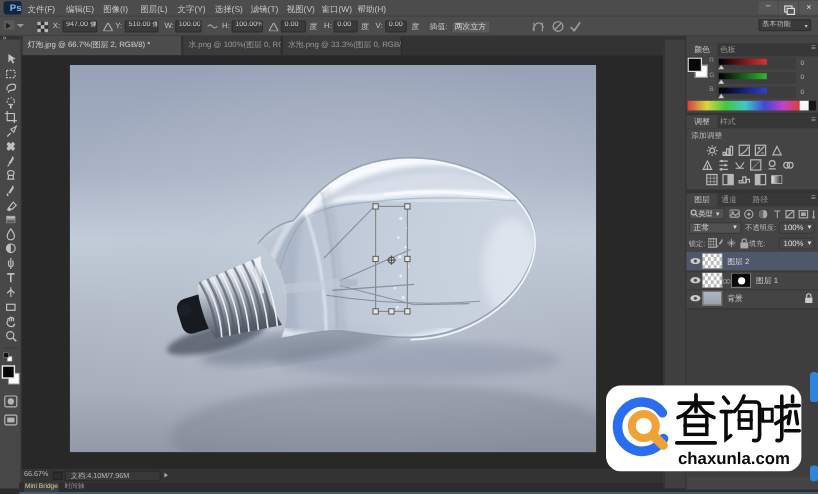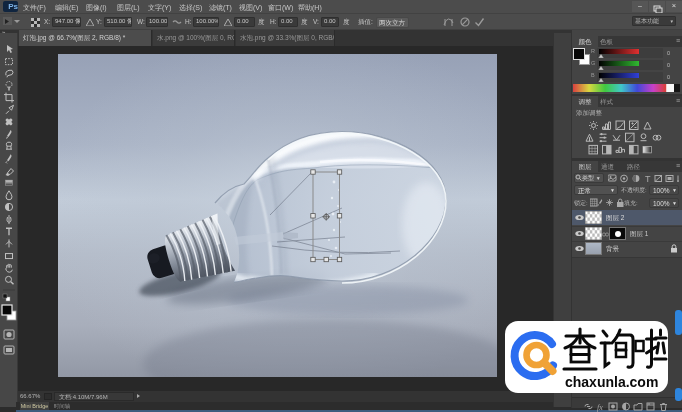--- a/index.html
+++ b/index.html
@@ -560,44 +560,20 @@
   <span class="abs" style="left:34px;top:4px;font-size:6.5px;color:#ccc">背景</span>
   <svg class="abs" style="left:98px;top:3px" width="8" height="9" viewBox="0 0 8 9">
             <rect x="1" y="4" width="6" height="4.5" fill="#ccc"></rect>
             <path d="M2.2 4V2.6a1.8 1.8 0 0 1 3.6 0V4" fill="none" stroke="#ccc"></path>
           </svg>
         </div>
 <div class="abs" style="left:0;top:15.5px;width:111px;height:1px;background:#3a3a3a"></div>
 <div class="abs" style="left:0;top:30.5px;width:111px;height:1px;background:#3a3a3a"></div>
       </div>
   <div class="abs" style="left:0;top:227px;width:111px;height:140px;background:#3e3e3e;border-top:1px solid #363636"></div>
-  <div class="abs" id="lbottom" style="left:0;top:367px;width:111px;height:11px;background:#3a3a3a;border-top:1px solid #303030"><svg width="111" height="11" viewBox="0 0 111 11">
-          <g transform="translate(13 2)">
-            <path d="M0 3.5a2 2 0 0 1 2-2h1.5M7 3.5a2 2 0 0 1-2 2H3.5M2 3.5h3" fill="none" stroke="#a5a5a5" stroke-width="1"></path>
-          </g>
-          <text x="25" y="9" font-size="8" font-style="italic" fill="#a5a5a5" font-family="Liberation Serif">fx</text>
-          <g transform="translate(37 2)">
-            <rect x="0" y="0" width="8" height="7" fill="none" stroke="#a5a5a5" stroke-width="1"></rect>
-            <circle cx="4" cy="3.5" r="2" fill="#a5a5a5"></circle>
-          </g>
-          <g transform="translate(50 2)">
-            <circle cx="4" cy="3.5" r="3.5" fill="none" stroke="#a5a5a5" stroke-width="1"></circle>
-            <path d="M4 0a3.5 3.5 0 0 0 0 7z" fill="#a5a5a5"></path>
-          </g>
-          <g transform="translate(62 2)">
-            <path d="M0 2h3l1-1.5h4V7H0z" fill="none" stroke="#a5a5a5" stroke-width="1"></path>
-          </g>
-          <g transform="translate(75 2)">
-            <rect x="0" y="0" width="7" height="7" fill="none" stroke="#a5a5a5" stroke-width="1"></rect>
-            <path d="M0 2h7M2 0v2" stroke="#a5a5a5"></path>
-          </g>
-          <g transform="translate(88 2)">
-            <path d="M0 1.5h7M1 1.5l.7 6h3.6l.7-6M2.5 1.5V.5h2v1" fill="none" stroke="#a5a5a5" stroke-width="1"></path>
-          </g>
-        </svg></div>
 </div>
 
 <div class="abs" id="wmark" style="left:505px;top:321px;width:164px;height:72px">
 <svg width="163" height="72" viewBox="0 0 163 72">
   <rect x="0" y="0" width="163" height="72" rx="13" fill="#fff"></rect>
 
   <path d="M 48 44.5 A 20.5 20.5 0 1 1 47 23" fill="none" stroke="#2b6df0" stroke-width="8" stroke-linecap="round"></path>
 
   <circle cx="31.5" cy="34" r="10" fill="none" stroke="#f0a236" stroke-width="6.6"></circle>
   <path d="M39.5 42 L47.5 50" stroke="#f0a236" stroke-width="8" stroke-linecap="round"></path>

